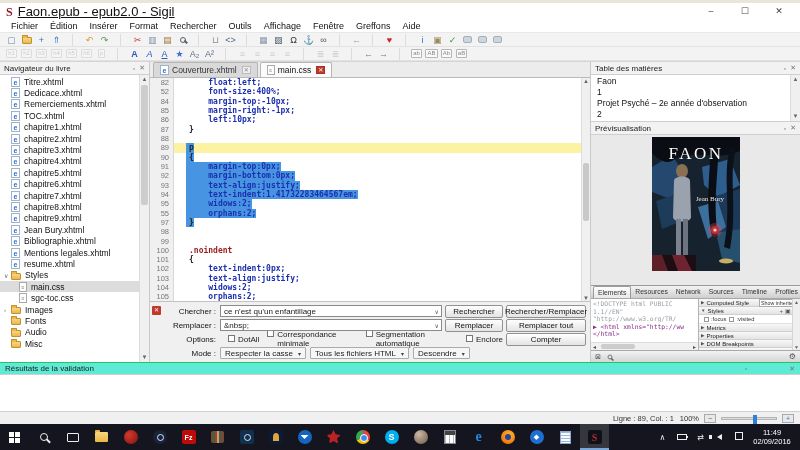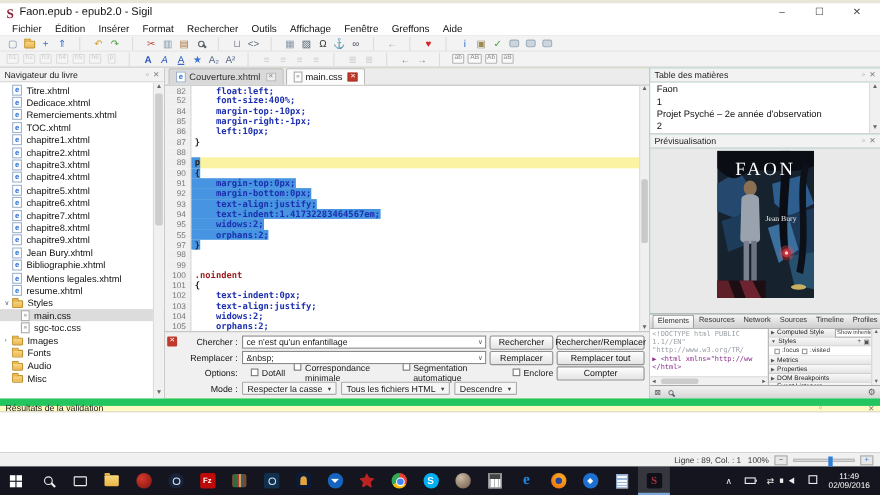--- a/index.html
+++ b/index.html
@@ -4,21 +4,21 @@
 <style>
   *{margin:0;padding:0;box-sizing:border-box;}
   html,body{width:800px;height:450px;overflow:hidden;}
   body{font-family:"Liberation Sans",sans-serif;font-size:9px;color:#1a1a1a;background:#f0f0f0;}
   .screen{position:relative;width:800px;height:450px;background:#f0f0f0;overflow:hidden;}
 
   
   .topstrip{height:3px;background:#e9e5d8;}
   .titlebar{height:17px;background:#ffffff;display:flex;align-items:center;padding:0 6px;position:relative;}
   .titlebar .slogo{color:#8c1d2f;font-family:"Liberation Serif",serif;font-weight:bold;font-size:12px;line-height:10px;margin-right:5px;}
-  .titlebar .ttext{font-size:10px;color:#111;}
+  .titlebar .ttext{font-size:13px;color:#111;text-decoration:underline;}
   .winbtns{position:absolute;right:4px;top:0;height:17px;display:flex;}
   .winbtns span{width:34px;text-align:center;line-height:17px;color:#444;font-size:9px;}
   .menubar{height:13px;background:#fff;display:flex;align-items:center;padding-left:5px;border-bottom:1px solid #e8e8e8;}
   .menubar span{padding:0 6px;font-size:9px;color:#111;}
   .tbar{height:14px;background:#f3f3f3;display:flex;align-items:center;padding-left:4px;border-bottom:1px solid #e2e2e2;}
   .tbar .grp{display:flex;align-items:center;margin-right:9px;padding-right:8px;border-right:1px solid #dcdcdc;}
   .tbar .grp:last-child{border-right:none;}
   .tico{width:15px;height:12px;display:flex;align-items:center;justify-content:center;font-size:9px;line-height:10px;}
   .tico.dis{opacity:.38;}
   .chip{font-size:6px;border:1px solid #b5b5b5;background:#fafafa;color:#888;padding:0 1px;border-radius:1px;line-height:7px;}
@@ -51,21 +51,21 @@
   .tabbar{height:16px;background:#ececec;border-bottom:1px solid #b9b9b9;display:flex;align-items:flex-end;padding-left:3px;}
   .tab{display:flex;align-items:center;height:15px;padding:0 6px;font-size:8.5px;background:#d9d9d9;border:1px solid #b5b5b5;border-bottom:none;border-radius:2px 2px 0 0;margin-right:2px;color:#333;}
   .tab.active{background:#fbfbfb;color:#111;}
   .tab .cx{margin-left:5px;font-size:6px;color:#888;border:1px solid #bbb;padding:0 1px;line-height:6px;background:#eee;}
   .tab.active .cx{color:#fff;background:#c0392b;border-color:#a93226;}
   .editor{flex:1;display:flex;flex-direction:column;overflow:hidden;background:#fff;position:relative;}
   .cl{display:flex;height:9.33px;}
   .cl .num{width:24px;padding-right:4px;text-align:right;background:#f0f0f0;color:#777;border-right:1px solid #d8d8d8;font-size:7.5px;line-height:9.3px;flex:none;}
   .cl .body{flex:1;display:flex;line-height:9.4px;}
   .cl .body.cur{background:#fbf3a2;}
-  .cl .txt{font-family:"DejaVu Sans Mono",monospace;font-weight:bold;font-size:8px;white-space:pre;padding-left:3px;}
+  .cl .txt{font-family:"DejaVu Sans Mono",monospace;font-weight:bold;font-size:8px;white-space:pre;padding-left:3px;margin-left:12px;}
   .k-c{color:#1c2fae;} .k-b{color:#222;} .k-s{color:#9c1c1c;}
   .selbg{background:#4795e2;}
   .esb{position:absolute;right:0;top:16px;bottom:61px;width:9px;background:#f0f0f0;border-left:1px solid #ddd;font-size:6px;color:#666;text-align:center;}
   .esb .th{position:absolute;left:1px;right:1px;top:38%;height:26%;background:#c9c9c9;border-radius:2px;}
 
   
   .search{height:61px;background:#f0f0f0;border-top:1px solid #c2c2c2;position:relative;padding:3px 4px 0 14px;font-size:8px;}
   .search .closex{position:absolute;left:2px;top:4px;width:9px;height:9px;background:#c0392b;color:#fff;font-size:6px;line-height:9px;text-align:center;border-radius:1px;}
   .srow{display:flex;align-items:center;margin-bottom:2px;height:12px;}
   .slabel{width:56px;text-align:right;padding-right:4px;flex:none;color:#111;}
@@ -104,21 +104,21 @@
   .sec .mini{border:1px solid #aaa;background:#fff;font-size:5.3px;padding:0 1px;color:#333;}
   .sec .sic{color:#555;font-size:6px;margin-left:2px;}
   .pseudo{height:9px;background:#fff;border-bottom:1px solid #e0e0e0;display:flex;align-items:center;font-size:5.8px;color:#333;padding-left:2px;}
   .pseudo .pk{width:5px;height:5px;border:1px solid #999;background:#fff;margin:0 2px 0 3px;}
   .dt-sb{position:absolute;right:0;top:0;bottom:0;width:8px;background:#efefef;border-left:1px solid #d5d5d5;font-size:5px;color:#666;text-align:center;}
   .dt-foot{height:12px;background:linear-gradient(#f2f2f2,#d6d6d6);border-top:1px solid #a8a8a8;display:flex;align-items:center;padding:0 4px;}
   .dt-foot .gear{margin-left:auto;color:#555;font-size:8px;}
   .dt-foot .fic{color:#555;font-size:7px;margin-right:6px;}
 
   
-  .valhead{height:13px;background:#fef9c3;border-top:7px solid #22c55e;border-bottom:1px solid #cfcfcf;display:flex;align-items:center;padding:0 5px;font-size:8px;color:#222;gap:38px;}
+  .valhead{height:13px;background:#5eead4;border-top:1px solid #22c55e;border-bottom:1px solid #cfcfcf;display:flex;align-items:center;padding:0 5px;font-size:8px;color:#222;gap:38px;}
   .valbody{height:37px;background:#fff;border-bottom:1px solid #d0d0d0;}
 
   
   .statusbar{height:12px;background:#f0f0f0;display:flex;align-items:center;justify-content:flex-end;padding-right:6px;font-size:7.5px;color:#333;}
   .zoombox{width:12px;height:9px;border:1px solid #aaa;background:#e8e8e8;font-size:7px;line-height:7px;text-align:center;color:#555;margin-left:5px;}
   .ztrack{width:56px;height:3px;background:#dcdcdc;border:1px solid #b5b5b5;margin-left:5px;position:relative;}
   .ztrack .zth{position:absolute;top:-3px;width:4px;height:9px;background:#2f7fd6;left:58%;}
   .zplus{color:#2f7fd6;}
 
   

